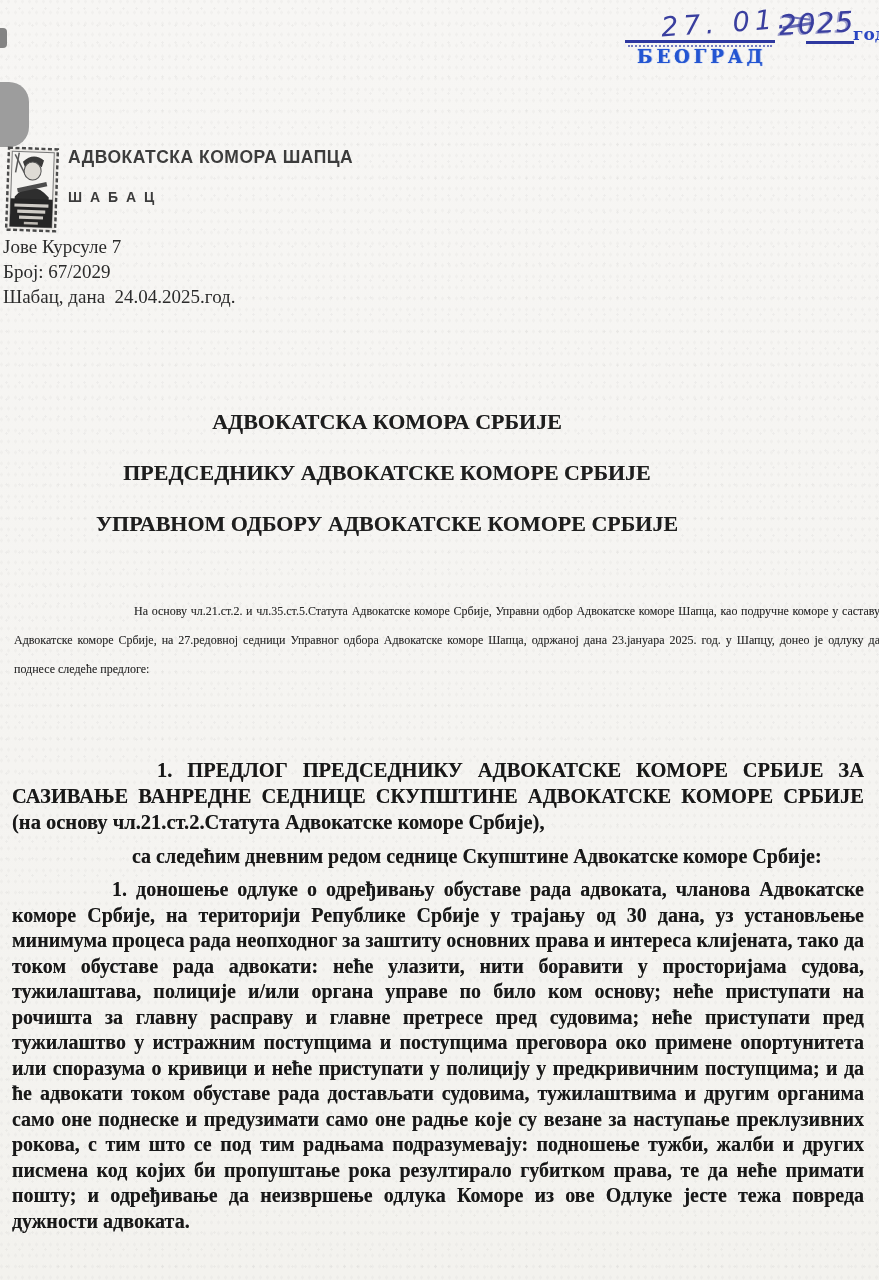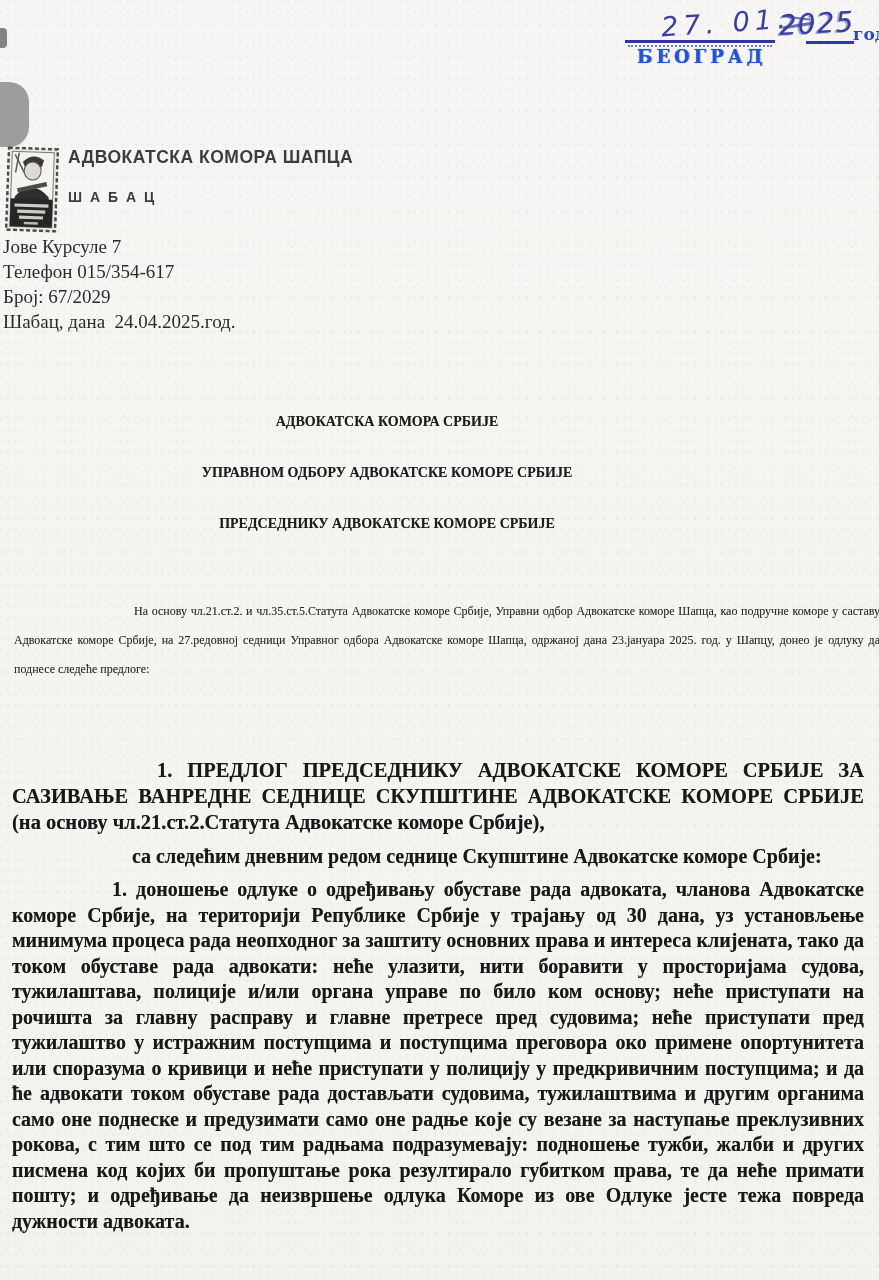--- a/index.html
+++ b/index.html
@@ -58,21 +58,21 @@
     font-family:"Liberation Sans", sans-serif;font-weight:bold;
     font-size:14px;letter-spacing:2px;color:#3c3c3c;
   }
   .addr{left:3px;top:234px;font-size:19px;line-height:25px;color:#2b2b2b;}
   .addr div{white-space:pre-wrap;}
 
   
   .recipients{left:4px;top:396px;width:766px;text-align:center;}
   .recipients div{
     height:51px;line-height:51px;
-    font-weight:bold;font-size:14px;color:#1e1e1e;
+    font-weight:bold;font-size:22px;color:#1e1e1e;
     text-shadow:0 0 .5px rgba(0,0,0,.4);
   }
 
   
   .intro{
     left:14px;top:597px;width:866px;
     font-size:12px;line-height:29px;
     text-align:justify;text-indent:120px;
     color:#2b2b2b;text-shadow:0 0 .5px rgba(0,0,0,.3);
   }
@@ -119,29 +119,28 @@
     <rect x="12" y="63" width="28" height="3.2" fill="#cfccc6"></rect>
     <rect x="14" y="69" width="24" height="3.2" fill="#cfccc6"></rect>
     <rect x="19" y="75" width="14" height="2.6" fill="#bdb9b2"></rect>
   </svg>
 
   <div class="abs org-name">АДВОКАТСКА КОМОРА ШАПЦА</div>
   <div class="abs org-city">Ш А Б А Ц</div>
 
   <div class="abs addr">
     <div>Јове Курсуле 7</div>
-    <div>Телефон 015/354-617</div>
     <div>Број: 67/2029</div>
     <div>Шабац, дана  24.04.2025.год.</div>
   </div>
 
   <div class="abs recipients">
     <div>АДВОКАТСКА КОМОРА СРБИЈЕ</div>
+    <div>ПРЕДСЕДНИКУ АДВОКАТСКЕ КОМОРЕ СРБИЈЕ</div>
     <div>УПРАВНОМ ОДБОРУ АДВОКАТСКЕ КОМОРЕ СРБИЈЕ</div>
-    <div>ПРЕДСЕДНИКУ АДВОКАТСКЕ КОМОРЕ СРБИЈЕ</div>
   </div>
 
   <div class="abs intro">На основу чл.21.ст.2. и чл.35.ст.5.Статута Адвокатске коморе Србије, Управни одбор Адвокатске коморе Шапца, као подручне коморе у саставу Адвокатске коморе Србије, на 27.редовној седници Управног одбора Адвокатске коморе Шапца, одржаној дана 23.јануара 2025. год. у Шапцу, донео је одлуку да поднесе следеће предлоге:</div>
 
   <div class="abs bold-block">
     <p class="proposal-heading">1. ПРЕДЛОГ ПРЕДСЕДНИКУ АДВОКАТСКЕ КОМОРЕ СРБИЈЕ ЗА САЗИВАЊЕ ВАНРЕДНЕ СЕДНИЦЕ СКУПШТИНЕ АДВОКАТСКЕ КОМОРЕ СРБИЈЕ (на основу чл.21.ст.2.Статута Адвокатске коморе Србије),</p>
     <p class="agenda-intro">са следећим дневним редом седнице Скупштине Адвокатске коморе Србије:</p>
     <p class="agenda-item">1. доношење одлуке о одређивању обуставе рада адвоката, чланова Адвокатске коморе Србије, на територији Републике Србије у трајању од 30 дана, уз установљење минимума процеса рада неопходног за заштиту основних права и интереса клијената, тако да током обуставе рада адвокати: неће улазити, нити боравити у просторијама судова, тужилаштава, полиције и/или органа управе по било ком основу; неће приступати на рочишта за главну расправу и главне претресе пред судовима; неће приступати пред тужилаштво у истражним поступцима и поступцима преговора око примене опортунитета или споразума о кривици и неће приступати у полицију у предкривичним поступцима; и да ће адвокати током обуставе рада достављати судовима, тужилаштвима и другим органима само оне поднеске и предузимати само оне радње које су везане за наступање преклузивних рокова, с тим што се под тим радњама подразумевају: подношење тужби, жалби и других писмена код којих би пропуштање рока резултирало губитком права, те да неће примати пошту; и одређивање да неизвршење одлука Коморе из ове Одлуке јесте тежа повреда дужности адвоката.</p>
   </div>
 

